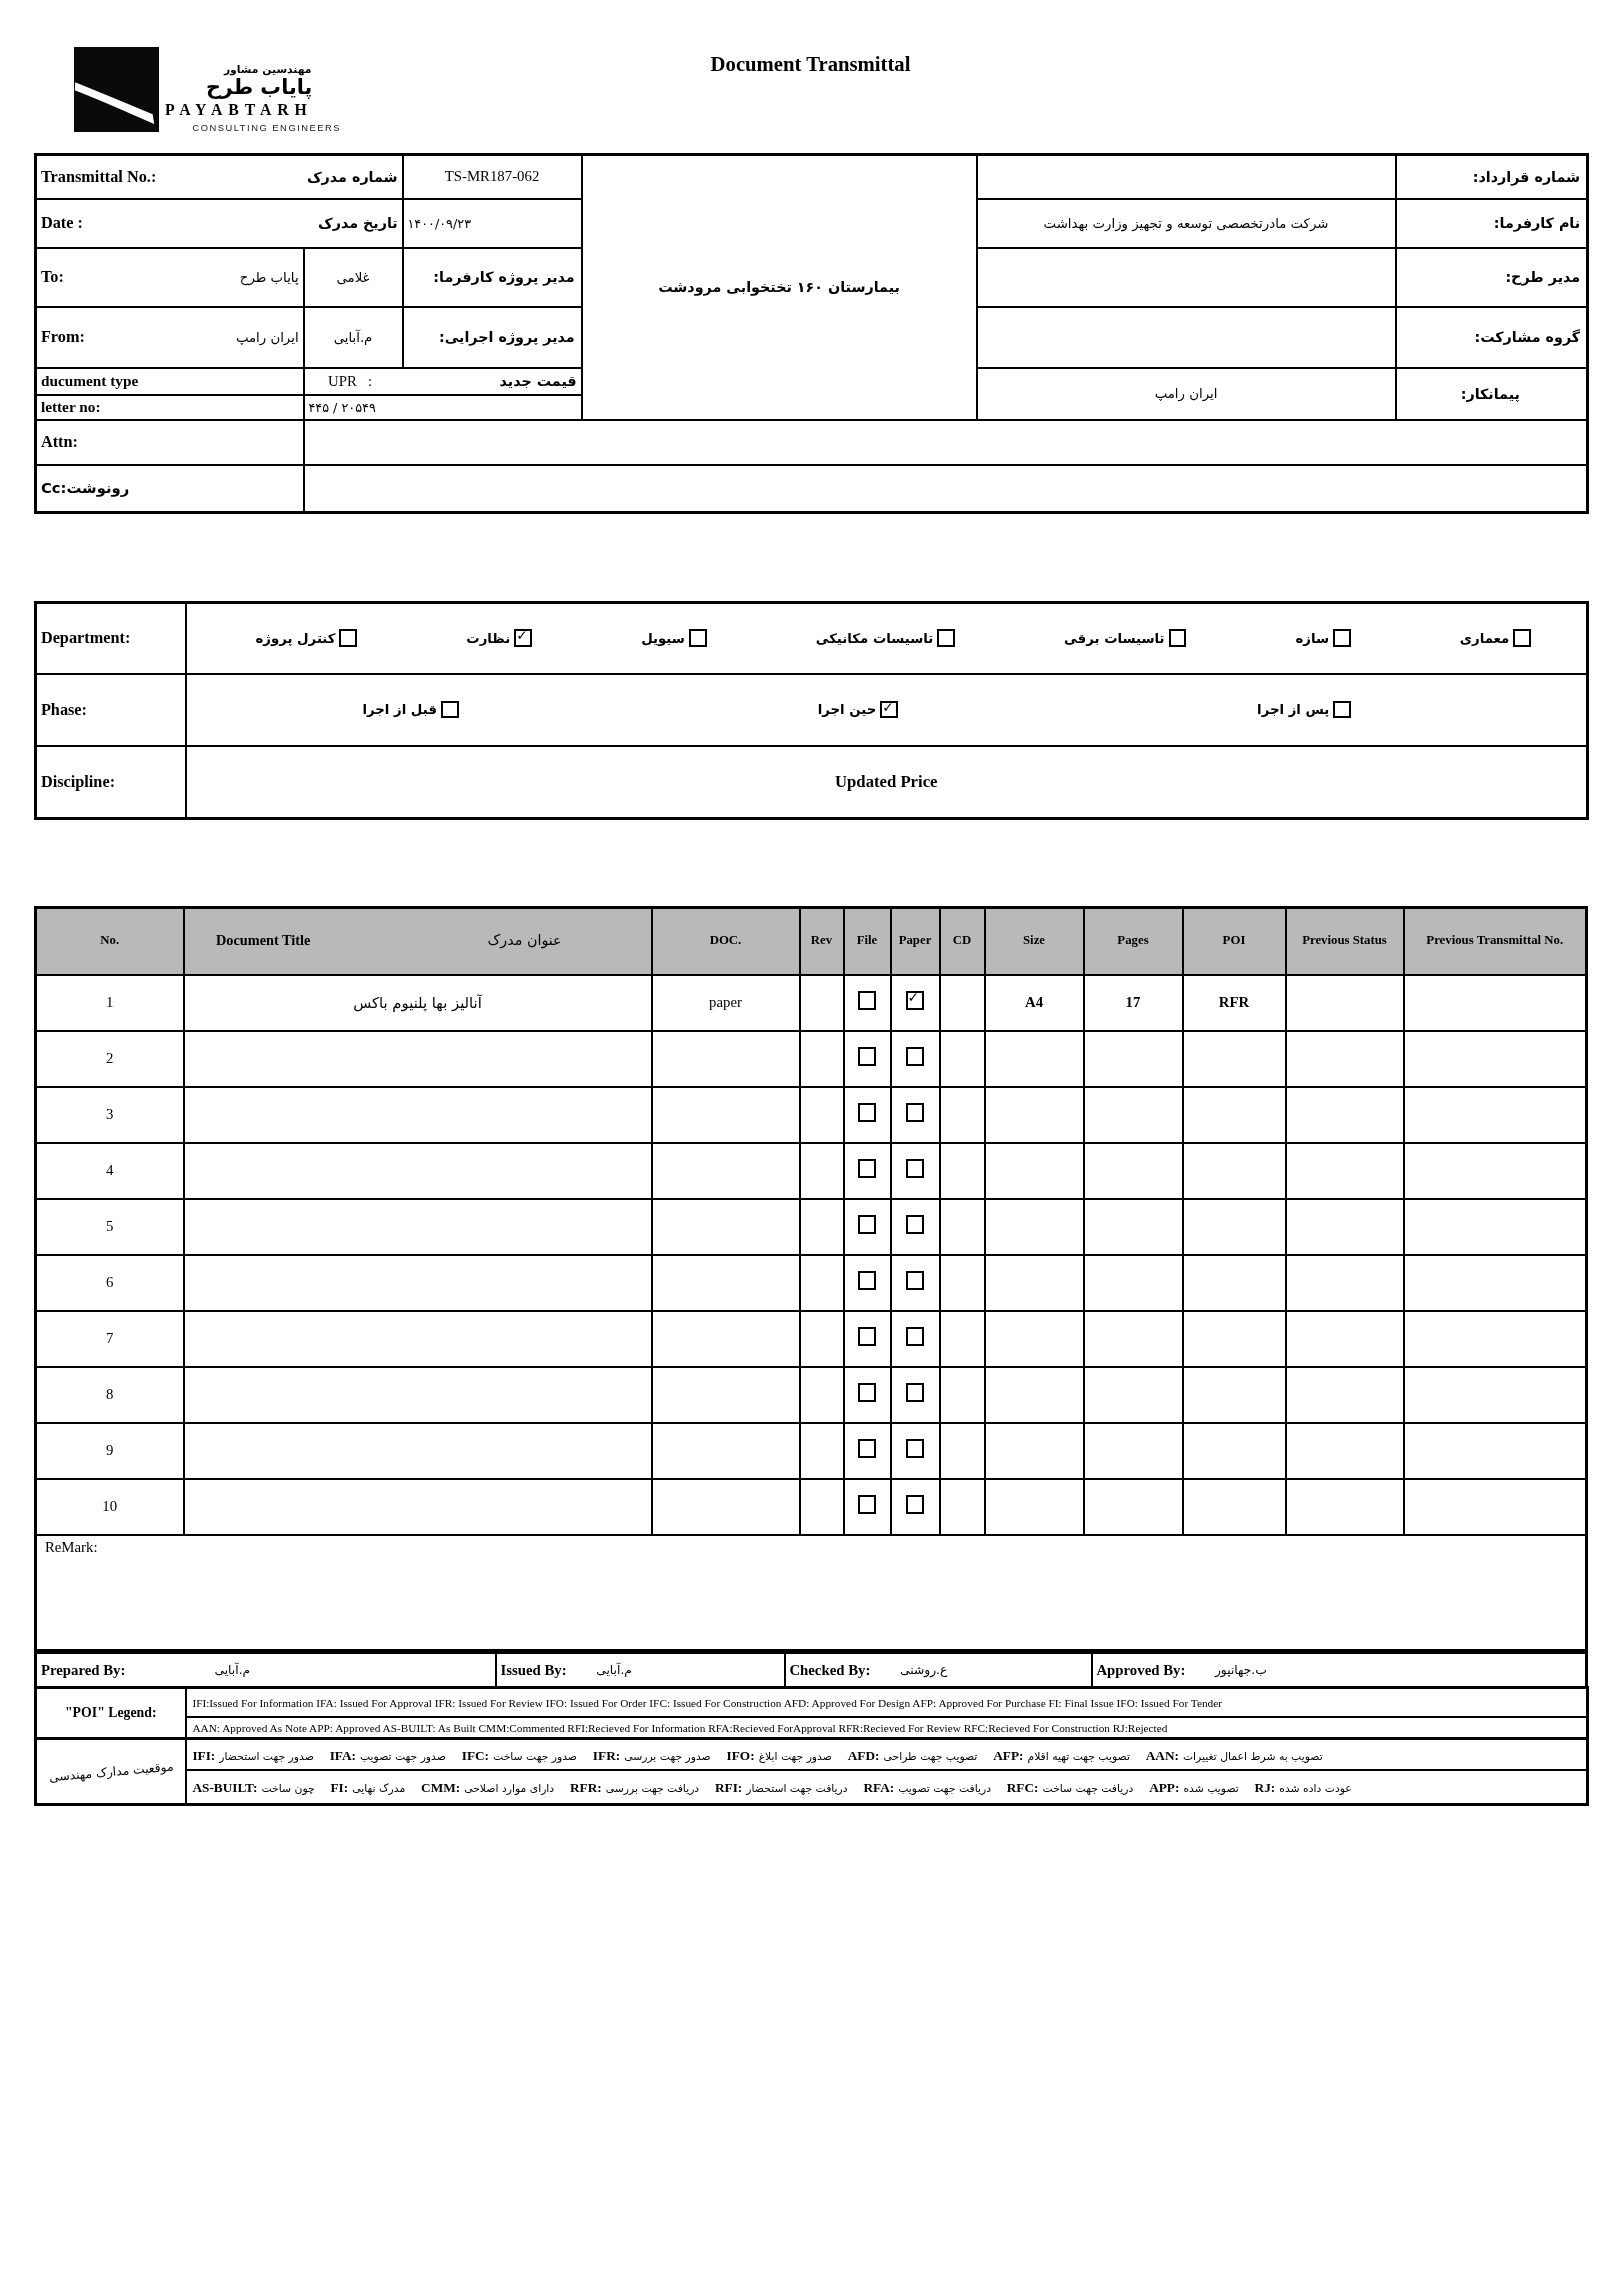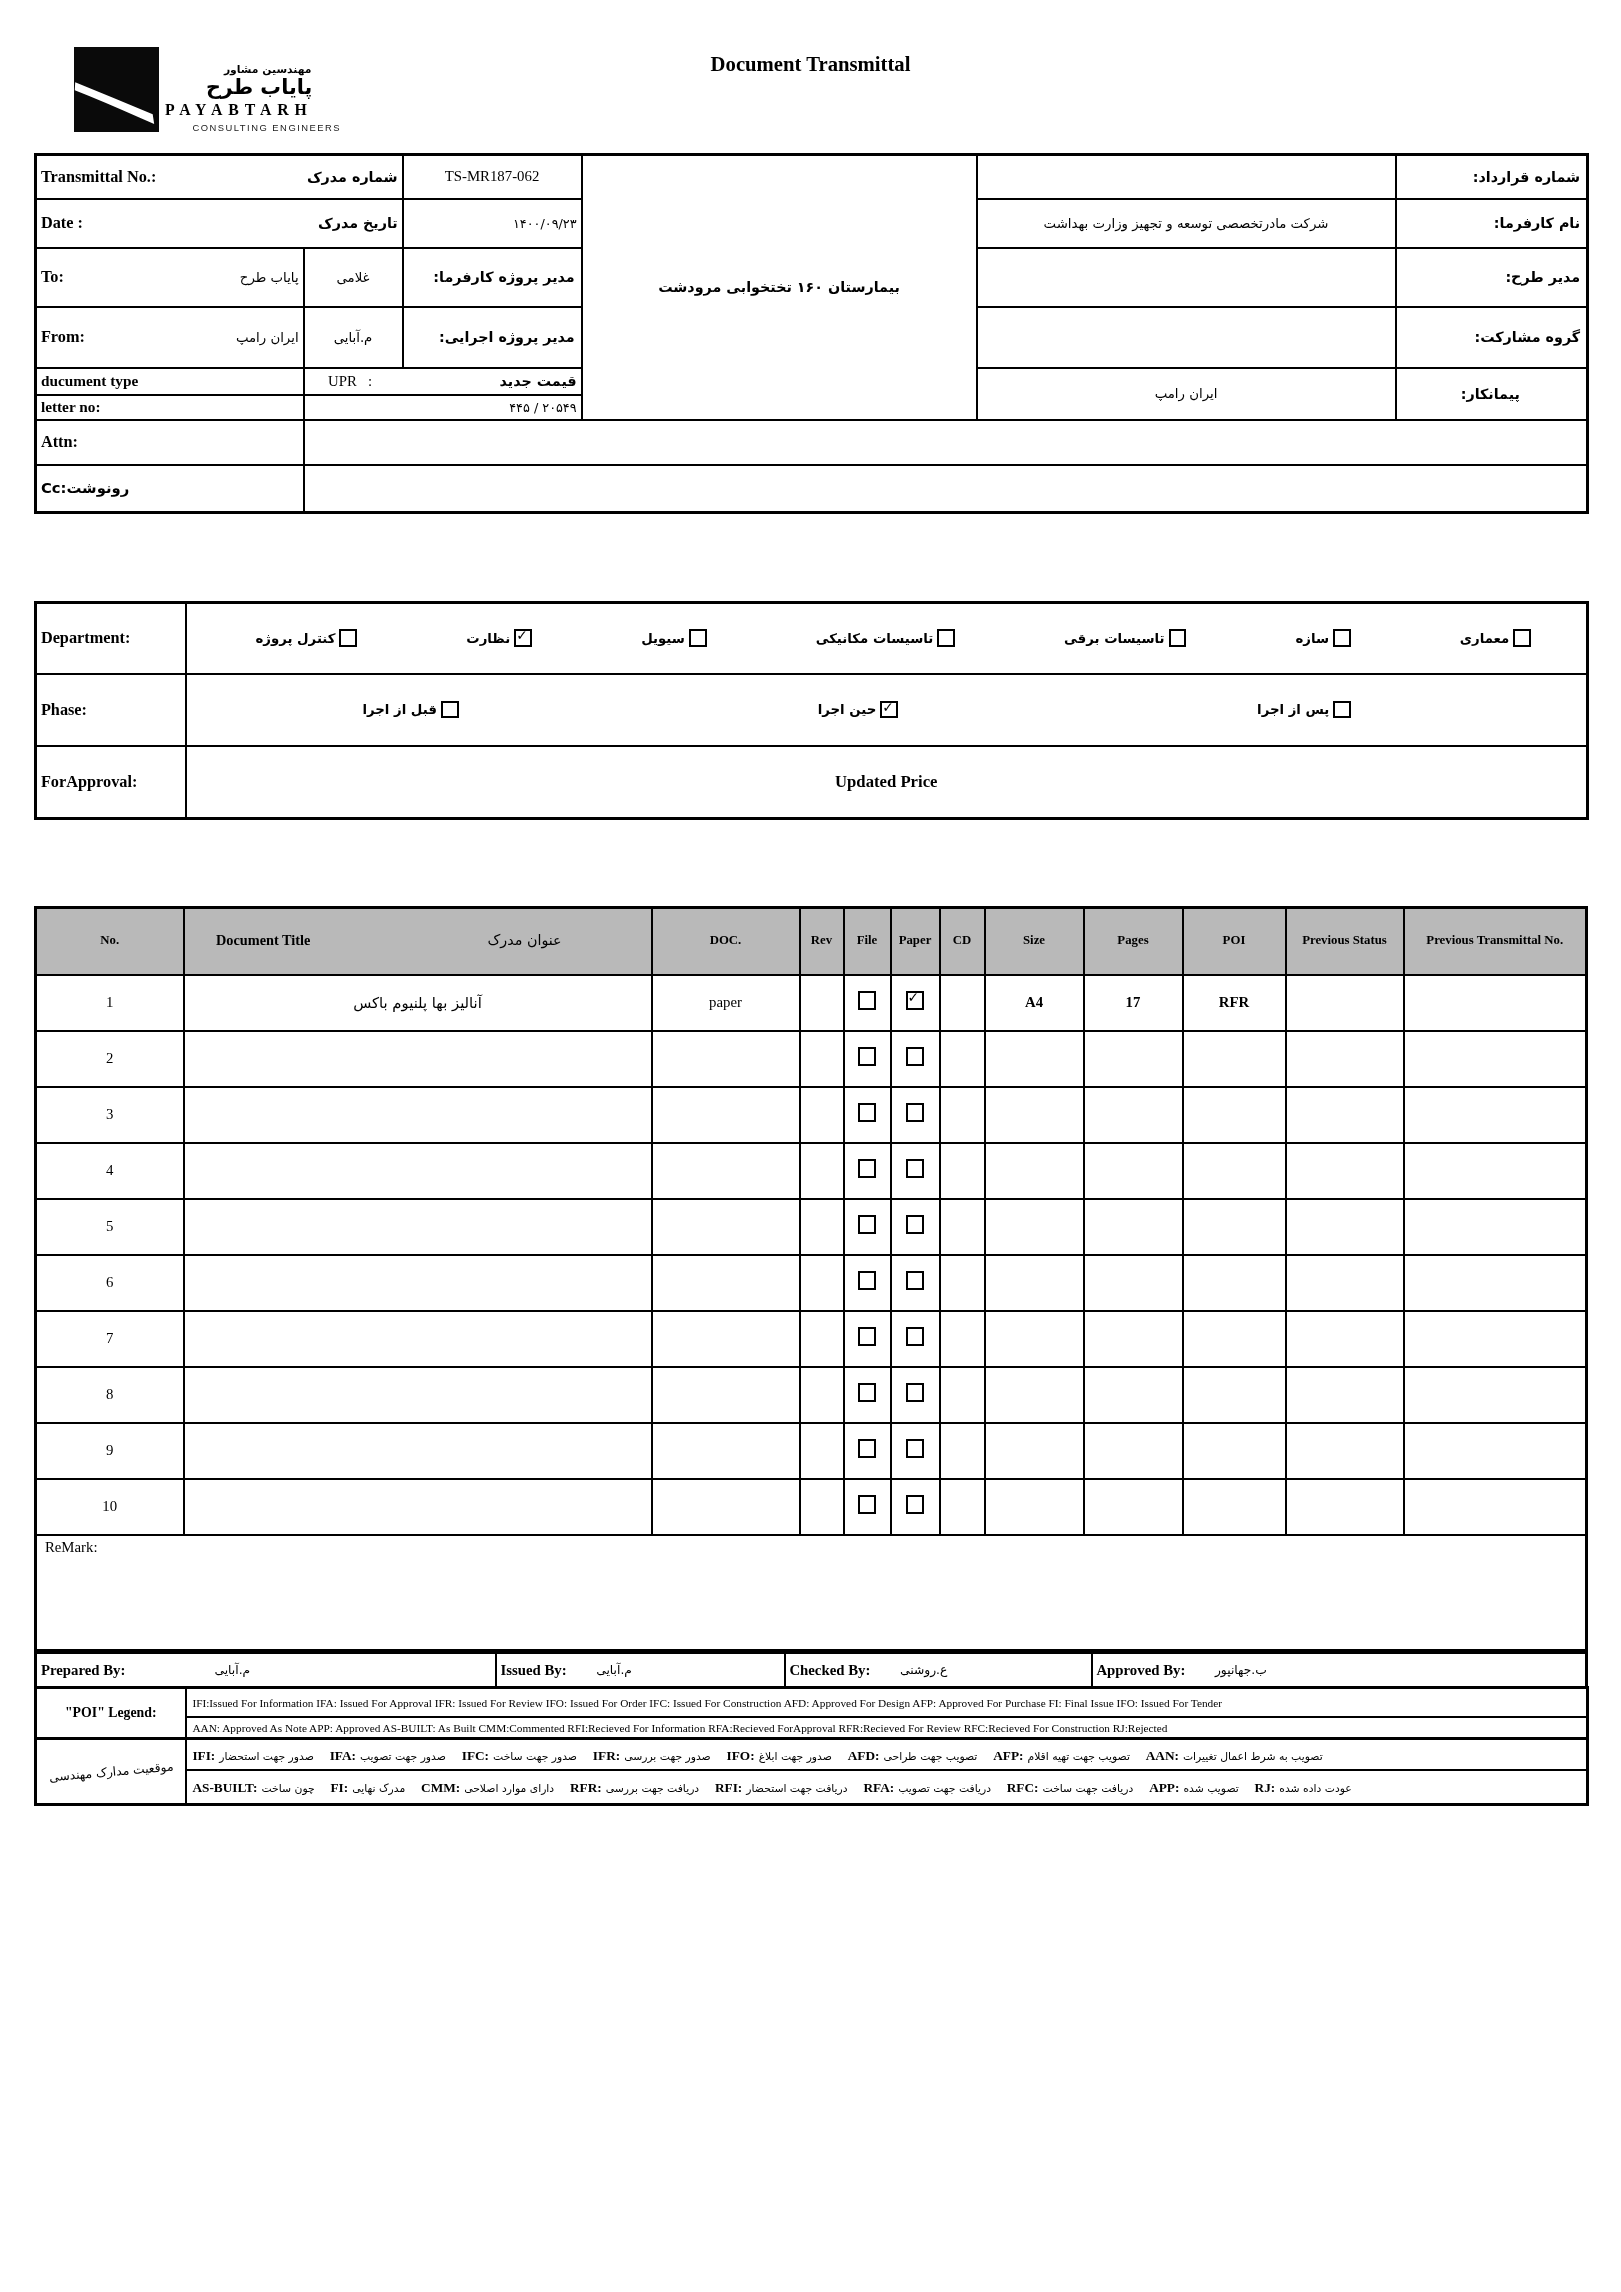--- a/index.html
+++ b/index.html
@@ -30,21 +30,21 @@
   .top-table{position:absolute;top:153px;left:0;}
   .lblrow{display:flex;justify-content:space-between;align-items:center;}
   .en-lbl{font-weight:700;font-size:16.3px;white-space:pre;}
   .fa-lbl{font-family:"DejaVu Sans",sans-serif;font-weight:700;font-size:14.3px;direction:rtl;}
   .fa-val{font-family:"DejaVu Sans",sans-serif;font-size:13.3px;direction:rtl;text-align:center;}
   .val-c{text-align:center;font-size:14.8px;}
   .rtl-lbl{font-family:"DejaVu Sans",sans-serif;font-weight:700;font-size:14.3px;direction:rtl;text-align:right;padding-right:5.9px;}
   .project-cell{font-family:"DejaVu Sans",sans-serif;font-weight:700;font-size:14.3px;direction:rtl;text-align:center;border-radius:31px;}
   .upr-cell{display:flex;justify-content:space-between;align-items:center;}
   .upr-en{font-size:14.8px;white-space:pre;padding-left:19.7px;}
-  .num-ltr{direction:ltr;unicode-bidi:isolate;font-family:"DejaVu Sans",sans-serif;font-size:12.8px;text-align:right;}
+  .num-ltr{direction:ltr;unicode-bidi:isolate;font-family:"DejaVu Sans",sans-serif;font-size:12.8px;text-align:left;}
   
   .dept-table{position:absolute;top:601px;left:0;}
   .dept-lbl{font-weight:700;font-size:16.3px;}
   .chkline{display:flex;direction:rtl;align-items:center;justify-content:space-between;}
   .chk-item{display:inline-flex;direction:rtl;align-items:center;gap:4px;
             font-family:"DejaVu Sans",sans-serif;font-weight:700;font-size:13.3px;}
   .cb{display:inline-block;width:13.8px;height:13.8px;border:2px solid #000;background:#fff;
       position:relative;flex:0 0 auto;}
   .cb.on::after{content:"✓";position:absolute;left:0px;top:-3.9px;font-size:13.8px;font-weight:700;
                 font-family:"DejaVu Sans",sans-serif;}
@@ -237,21 +237,21 @@
                 <span>حین اجرا</span>
               </span>
           <span class="chk-item">
                 <span class="cb"></span>
                 <span>قبل از اجرا</span>
               </span>
         </div>
       </td>
     </tr>
     <tr class="h74">
-      <td class="dept-lbl">ForApproval:</td>
+      <td class="dept-lbl">Discipline:</td>
       <td class="disc-val">Updated Price</td>
     </tr>
   </tbody>
     </table>
 
   <table class="doc-table tbl">
     <colgroup>
         <col style="width:148px">
         <col style="width:468px">
         <col style="width:148px">

